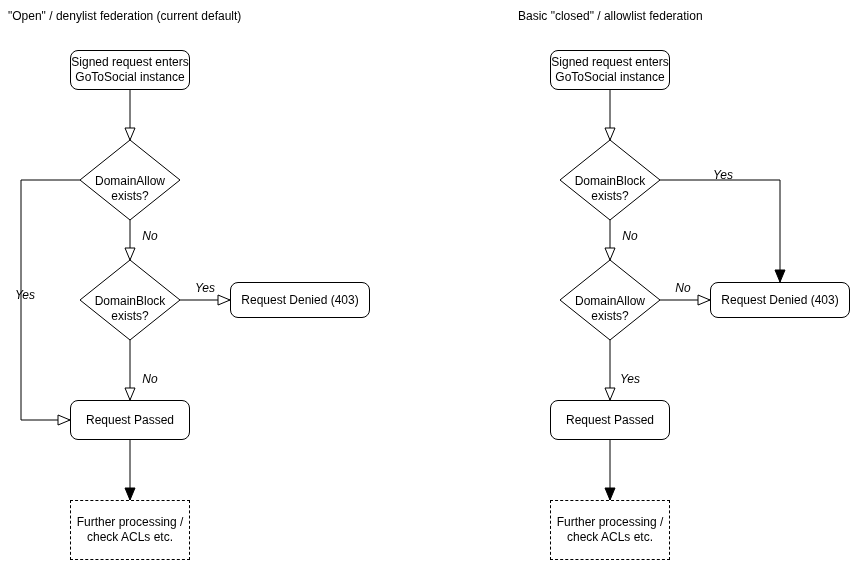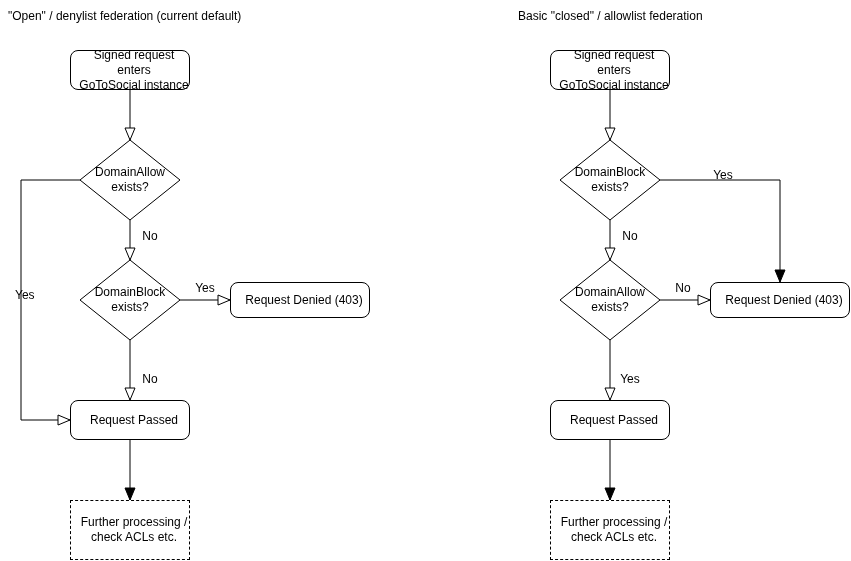--- a/index.html
+++ b/index.html
@@ -21,33 +21,34 @@
     position: absolute;
     background: #ffffff;
     border: 1px solid #000000;
     border-radius: 8px;
     display: flex;
     flex-direction: column;
     align-items: center;
     justify-content: center;
     text-align: center;
     line-height: 15px;
-    padding-left: 8px;
   }
   .node.dashed { border-style: dashed; border-radius: 0; align-items: center; }
   .diamond-label {
     position: absolute;
     text-align: center;
     line-height: 15px;
+    margin-top: 9px;
   }
   .edge-label {
     position: absolute;
     text-align: center;
     line-height: 14px;
     white-space: nowrap;
+    font-style: italic;
   }
 </style>
 </head>
 <body>
 
 <div class="canvas">
 
   <svg class="wires" width="851" height="561" viewBox="0 0 851 561">
     <defs>
       <marker id="arrowOpen" markerWidth="14" markerHeight="12" refX="13" refY="6" orient="auto" markerUnits="userSpaceOnUse">

